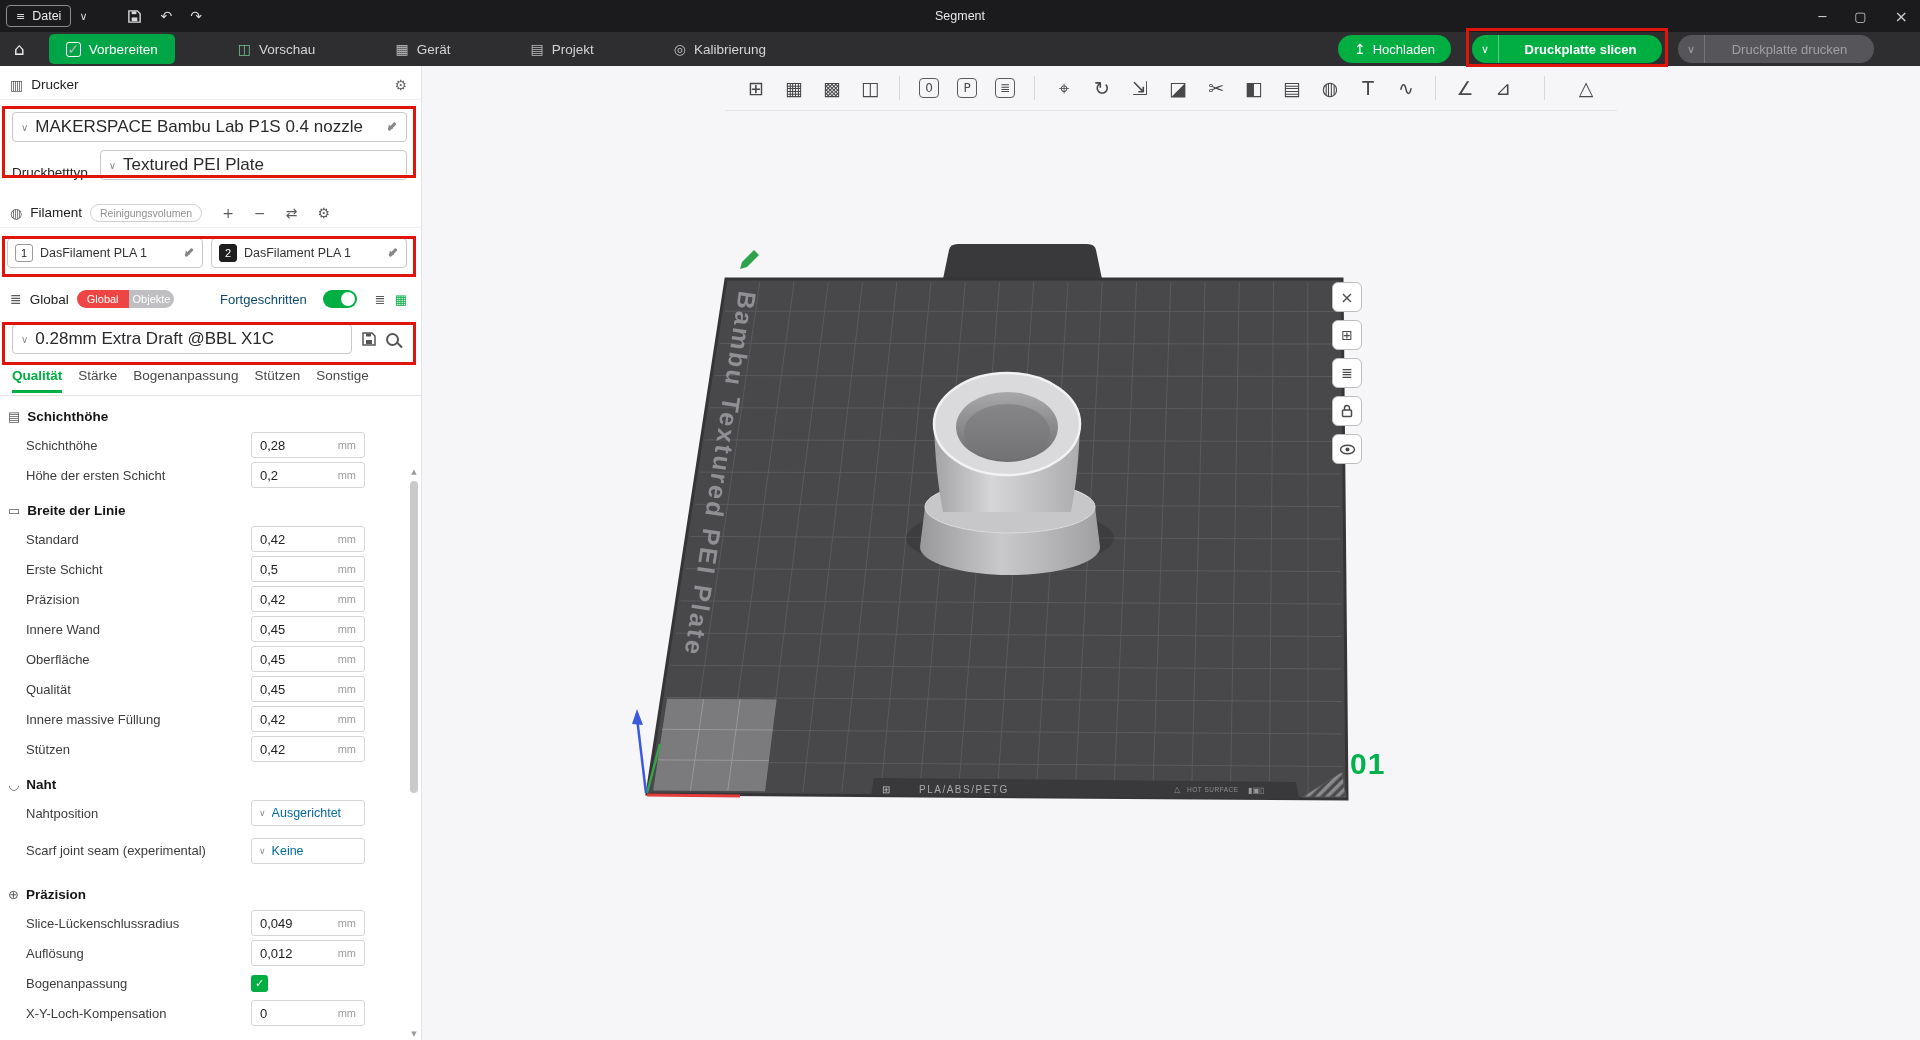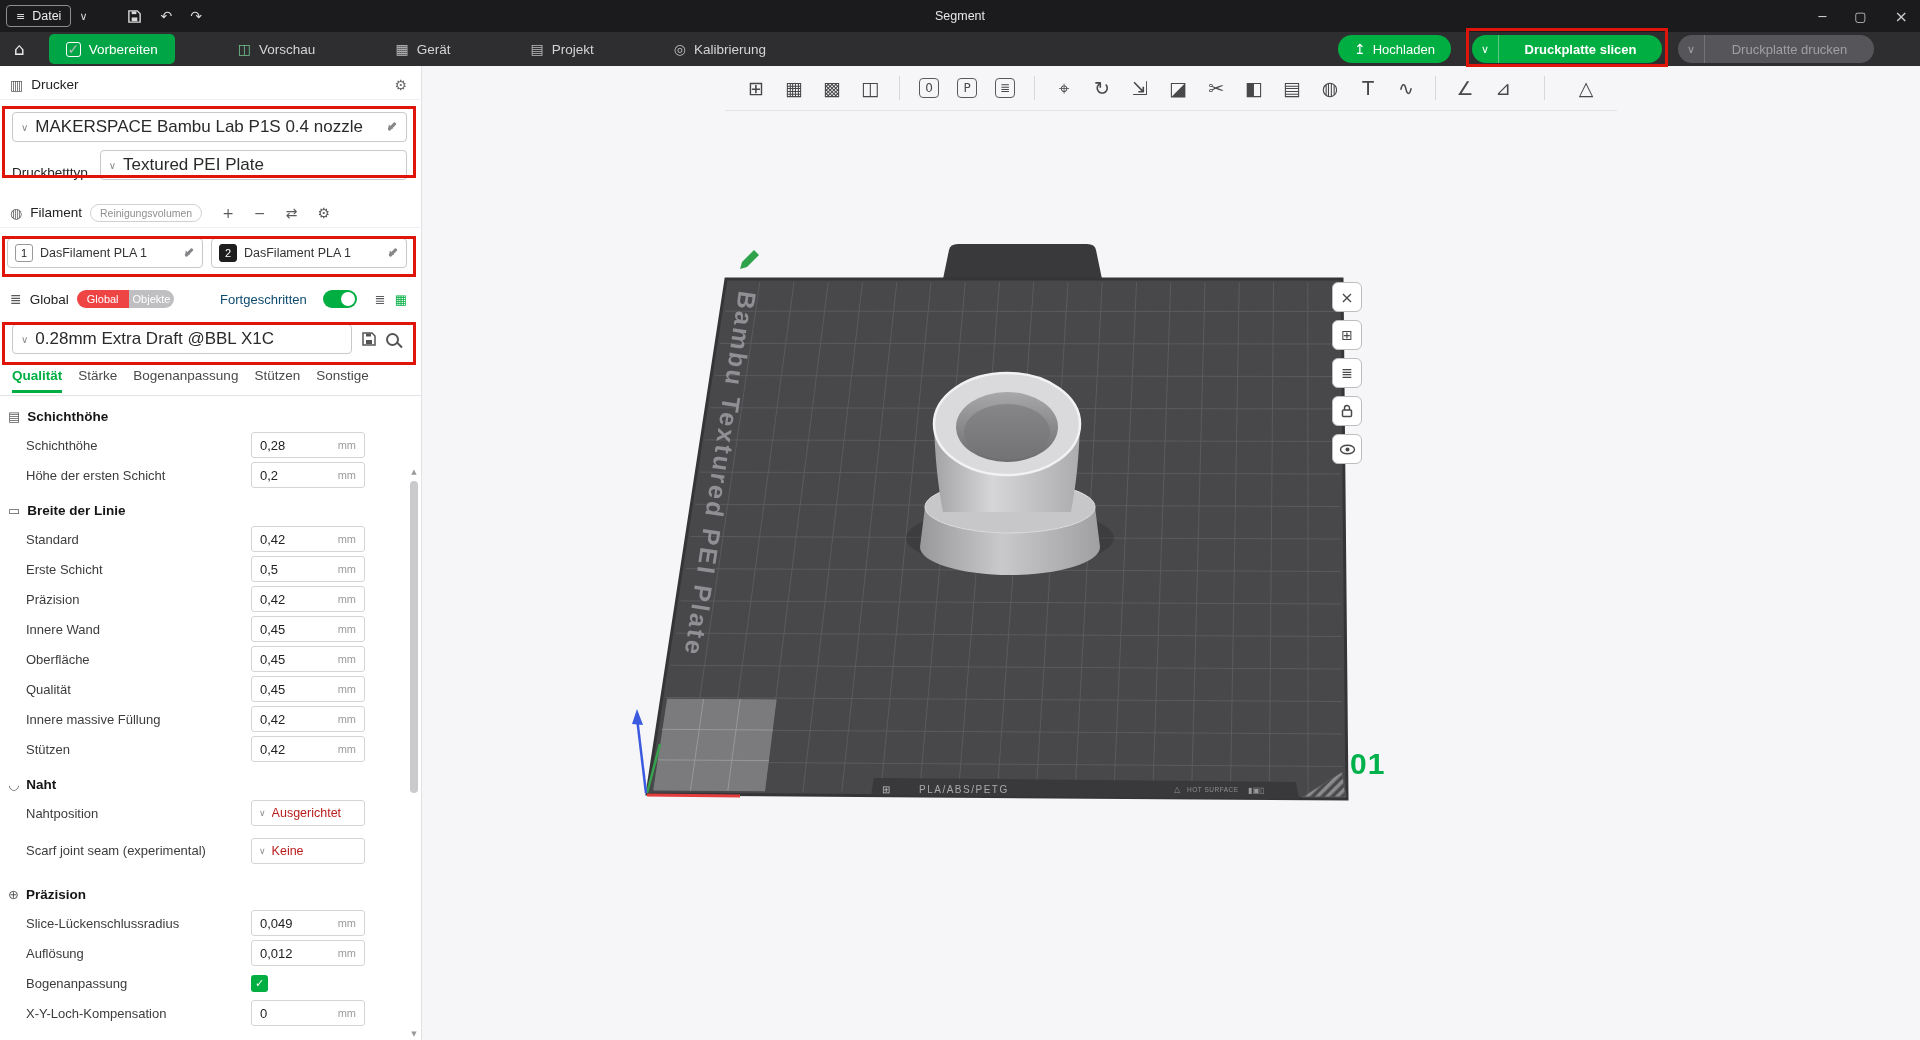--- a/index.html
+++ b/index.html
@@ -83,21 +83,21 @@
 .srow{display:flex;align-items:center;height:30px;padding:0 56px 0 26px}
 .srow.tall{height:46px}
 .slbl{flex:1;font-size:13px;color:#3c3c3e;white-space:nowrap;overflow:hidden}
 .srow.tall .slbl{white-space:normal;line-height:1.2}
 .sval{width:114px;margin-left:auto;flex:none;display:flex}
 .inp{position:relative;width:114px;height:26px;border:1px solid #d5d5d7;border-radius:3px;background:#fff;display:flex;align-items:center;padding:0 8px}
 .inp .val{font-size:13px;color:#222}
 .inp .unit{margin-left:auto;font-size:11px;color:#9b9b9e}
 .selbox{width:114px;height:26px;border:1px solid #d5d5d7;border-radius:3px;background:#fff;display:flex;align-items:center;padding:0 7px;gap:6px}
 .selbox .chev2{font-size:9px;color:#8a8a8c}
-.selbox .selval{font-size:12.5px;color:#b91c1c;white-space:nowrap;overflow:hidden}
+.selbox .selval{font-size:12.5px;color:#0369a1;white-space:nowrap;overflow:hidden}
 .chkbox{width:17px;height:17px;background:#00ae42;border-radius:3px;color:#fff;font-size:11px;display:flex;align-items:center;justify-content:center}
 .sb-scroll{position:absolute;right:1px;top:402px;bottom:2px;width:12px;display:flex;flex-direction:column;align-items:center;z-index:5}
 .sb-arrow{font-size:7px;color:#9a9a9c}
 .sb-thumb{width:8px;height:312px;background:#cacacc;border-radius:4px;margin-top:5px}
 .sb-scroll .dn{margin-top:auto}
 
 
 #main{position:absolute;left:422px;top:66px;right:0;bottom:0;background:#f6f6f8}
 #vp-toolbar{position:absolute;left:50%;top:4px;transform:translateX(-50%);display:flex;align-items:center;padding:3px 12px 7px;border-bottom:1px solid #e4e4e6;z-index:6}
 .vtool{width:32px;height:30px;display:flex;align-items:center;justify-content:center;font-size:19px;color:#48484a;margin:0 3px;border-radius:4px;font-family:"DejaVu Sans",sans-serif}

